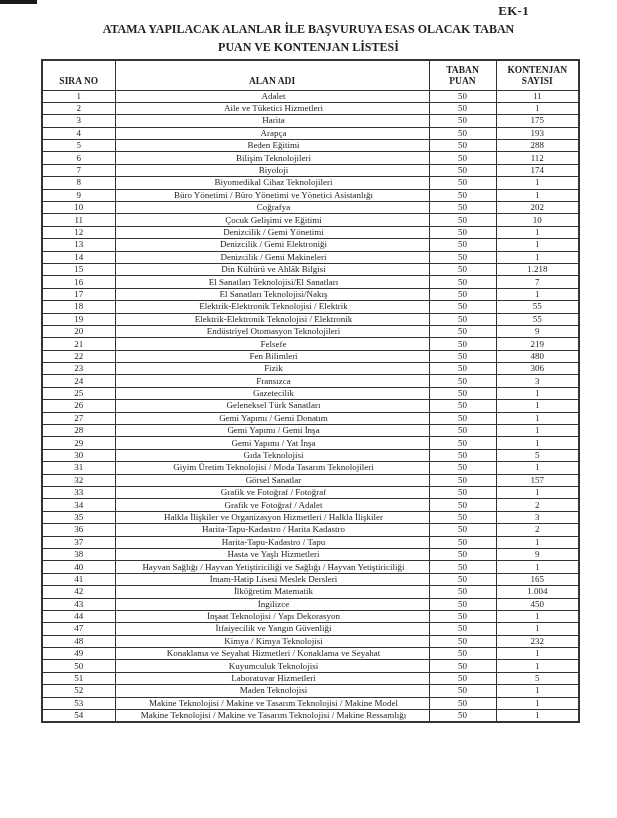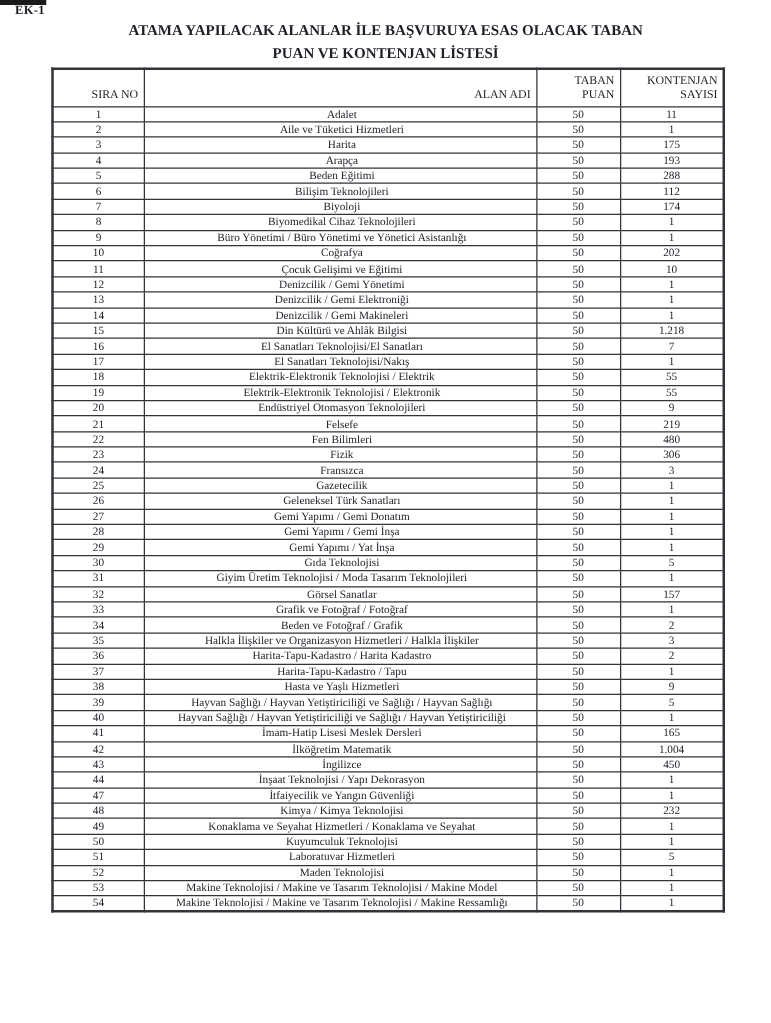--- a/index.html
+++ b/index.html
@@ -9,23 +9,24 @@
     font-family: "Liberation Serif", "DejaVu Serif", serif;
     color: #1f1f28;
     overflow: hidden;
   }
   .scan-artifact {
     position: absolute; left: 0; top: 0;
     width: 37px; height: 4px;
     background: #1a1a1a;
   }
   .ek-label {
+    text-align: right;
     padding: 3px 88px 0 12px;
     font-weight: bold;
-    font-size: 10px;
+    font-size: 13px;
     letter-spacing: 0.3px;
   }
   .doc-title {
     text-align: center;
     font-weight: bold;
     font-size: 12px;
     line-height: 18px;
     margin-top: 1px;
   }
   table.main-table {
@@ -38,27 +39,27 @@
   .main-table col.c-sira { width: 73px; }
   .main-table col.c-alan { width: 314px; }
   .main-table col.c-puan { width: 67px; }
   .main-table col.c-kont { width: 83px; }
   .main-table th, .main-table td {
     border: 1px solid #33333a;
     overflow: hidden;
     white-space: nowrap;
   }
   .main-table thead th {
-    font-weight: normal;
+    font-weight: bold;
     font-size: 9.5px;
     line-height: 11px;
     height: 30px;
     vertical-align: bottom;
     padding: 2px 4px 3px 4px;
-    text-align: right;
+    text-align: center;
     white-space: normal;
   }
   .main-table tbody td {
     font-size: 9px;
     height: 12.4px;
     line-height: 11px;
     vertical-align: middle;
     padding: 0 2px;
   }
   .main-table tbody td.c { text-align: center; }
@@ -285,21 +286,21 @@
         <td class="c">157</td>
       </tr>
       <tr>
         <td class="c">33</td>
         <td class="l">Grafik ve Fotoğraf / Fotoğraf</td>
         <td class="c">50</td>
         <td class="c">1</td>
       </tr>
       <tr>
         <td class="c">34</td>
-        <td class="l">Beden ve Fotoğraf / Grafik</td>
+        <td class="l">Grafik ve Fotoğraf / Adalet</td>
         <td class="c">50</td>
         <td class="c">2</td>
       </tr>
       <tr>
         <td class="c">35</td>
         <td class="l">Halkla İlişkiler ve Organizasyon Hizmetleri / Halkla İlişkiler</td>
         <td class="c">50</td>
         <td class="c">3</td>
       </tr>
       <tr>
@@ -312,26 +313,20 @@
         <td class="c">37</td>
         <td class="l">Harita-Tapu-Kadastro / Tapu</td>
         <td class="c">50</td>
         <td class="c">1</td>
       </tr>
       <tr>
         <td class="c">38</td>
         <td class="l">Hasta ve Yaşlı Hizmetleri</td>
         <td class="c">50</td>
         <td class="c">9</td>
-      </tr>
-      <tr>
-        <td class="c">39</td>
-        <td class="l">Hayvan Sağlığı / Hayvan Yetiştiriciliği ve Sağlığı / Hayvan Sağlığı</td>
-        <td class="c">50</td>
-        <td class="c">5</td>
       </tr>
       <tr>
         <td class="c">40</td>
         <td class="l">Hayvan Sağlığı / Hayvan Yetiştiriciliği ve Sağlığı / Hayvan Yetiştiriciliği</td>
         <td class="c">50</td>
         <td class="c">1</td>
       </tr>
       <tr>
         <td class="c">41</td>
         <td class="l">İmam-Hatip Lisesi Meslek Dersleri</td>

